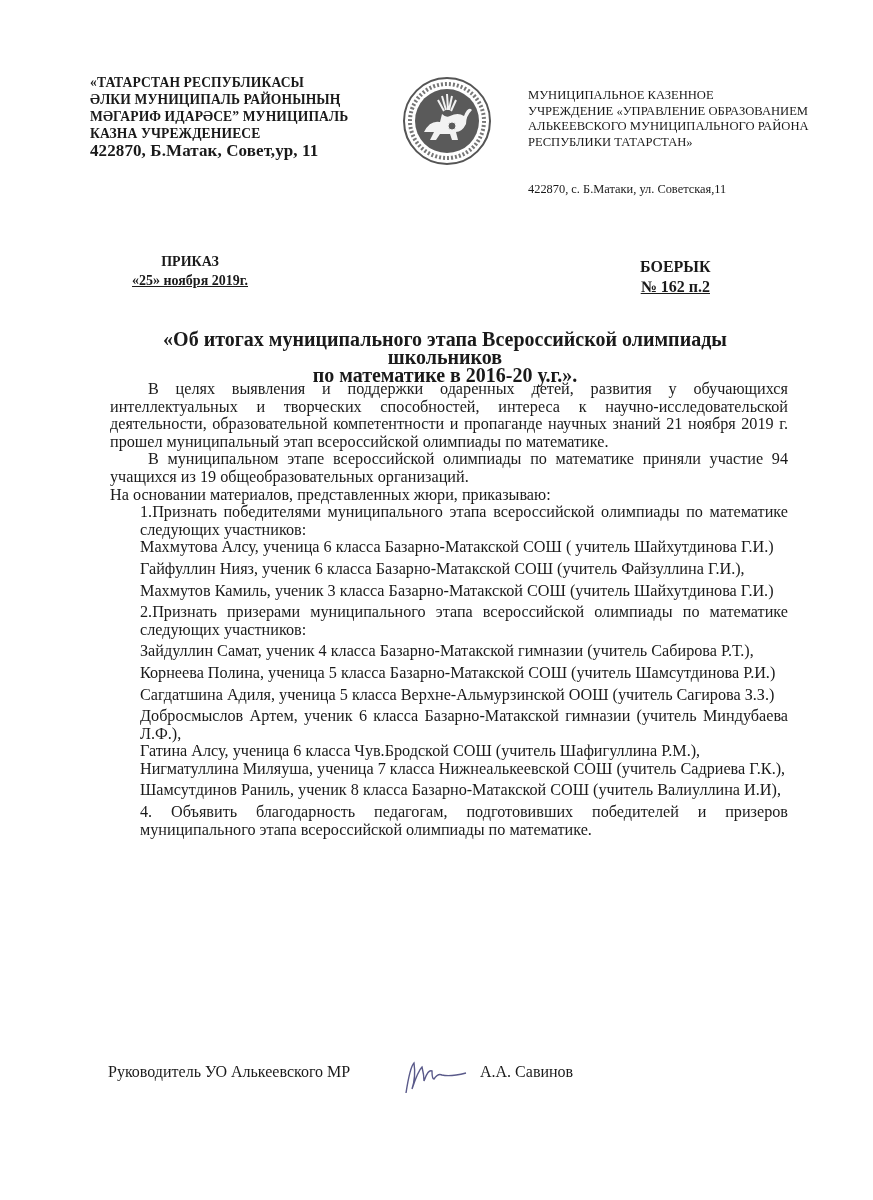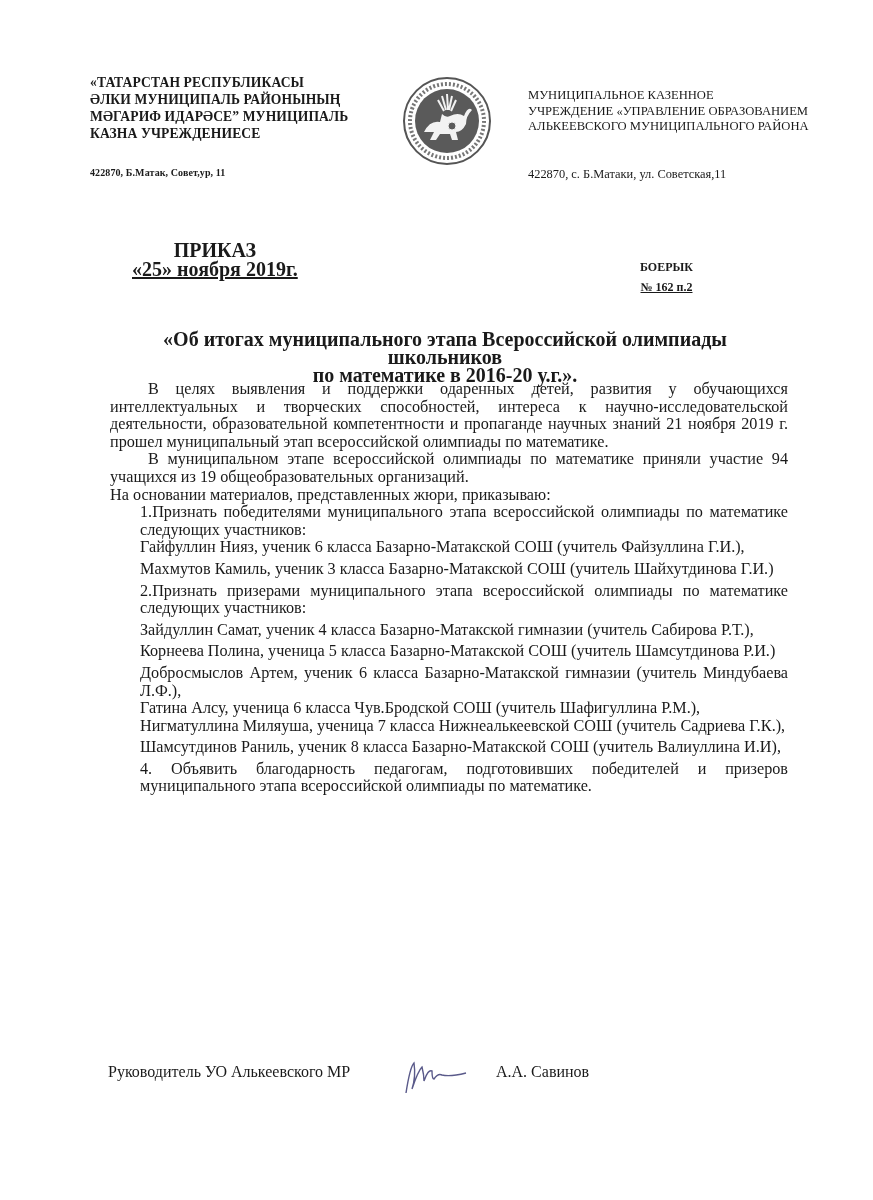--- a/index.html
+++ b/index.html
@@ -2,40 +2,40 @@
 <html><head>
 <meta charset="utf-8">
 <style>
   html, body { margin: 0; padding: 0; }
   body {
     width: 873px; height: 1200px; background: #ffffff; position: relative; overflow: hidden;
     font-family: "Liberation Serif", "DejaVu Serif", serif; color: #1a1a1a;
   }
   .abs { position: absolute; }
   .hdr-left { left: 90px; top: 74px; font-weight: bold; font-size: 13.6px; line-height: 17px; letter-spacing: 0.1px; }
-  .hdr-left .addr { margin-top: 22px; font-size: 10px; }
+  .hdr-left .addr { font-size: 17px; }
   .hdr-right { left: 528px; top: 88px; font-weight: normal; font-size: 12.6px; line-height: 15.5px; }
   .hdr-right .addr { margin-top: 32px; font-size: 12.4px; }
   .emblem { left: 402px; top: 76px; width: 90px; height: 90px; }
-  .prikaz { left: 132px; top: 241px; font-weight: bold; font-size: 20px; line-height: 19px; text-align: center; }
+  .prikaz { left: 132px; top: 252px; font-weight: bold; font-size: 14px; line-height: 19px; text-align: center; }
   .prikaz .t { display:block; }
   .prikaz .d { display:block; text-decoration: underline; }
-  .boeryk { left: 640px; top: 257px; font-weight: bold; font-size: 12px; line-height: 20px; text-align: center; }
+  .boeryk { left: 640px; top: 257px; font-weight: bold; font-size: 16px; line-height: 20px; text-align: center; }
   .boeryk .t, .boeryk .n { display:block; }
   .boeryk .n { text-decoration: underline; }
   .title { left: 150px; top: 330px; width: 590px; text-align: center; font-weight: bold; font-size: 20px; line-height: 18px; }
   .body { left: 110px; top: 381px; width: 678px; font-size: 16.2px; line-height: 17.6px; text-align: justify; }
   .body p { margin: 0; }
   .ind { text-indent: 38px; }
   .list p { padding-left: 30px; margin-bottom: 4px; }
   .list p.tight { margin-bottom: 0; }
   .sig { left: 108px; top: 1063px; font-size: 16px; width: 600px; }
   .sig .role { position: absolute; left: 0; top: 0; white-space: nowrap; }
   .sig .mark { position: absolute; left: 292px; top: -6px; width: 70px; height: 40px; }
-  .sig .name { position: absolute; left: 388px; top: 0; white-space: nowrap; }
+  .sig .name { position: absolute; left: 372px; top: 0; white-space: nowrap; }
 </style>
 </head>
 <body>
 
 <div class="abs hdr-left">
   <div>«ТАТАРСТАН РЕСПУБЛИКАСЫ</div>
   <div>ӘЛКИ МУНИЦИПАЛЬ РАЙОНЫНЫҢ</div>
   <div>МӘГАРИФ ИДАРӘСЕ” МУНИЦИПАЛЬ</div>
   <div>КАЗНА УЧРЕЖДЕНИЕСЕ</div>
   <div class="addr">422870, Б.Матак, Совет,ур, 11</div>
@@ -49,20 +49,21 @@
     <path d="M22 56 Q28 44 38 46 L40 38 Q44 42 48 40 Q56 36 62 40 Q66 30 70 34 Q64 40 64 48 Q60 56 54 56 L56 64 L50 64 L48 58 L38 58 L34 64 L28 64 L32 56 Z" fill="#f2f2f2"></path>
     <path d="M45 18 L46 34 M40 20 L44 34 M50 20 L47 34 M36 24 L42 35 M54 24 L49 35" stroke="#f2f2f2" stroke-width="2"></path>
     <circle cx="50" cy="50" r="4" fill="#5a5a5a" stroke="#f2f2f2" stroke-width="1"></circle>
   </svg>
 </div>
 
 <div class="abs hdr-right">
   <div>МУНИЦИПАЛЬНОЕ КАЗЕННОЕ</div>
   <div>УЧРЕЖДЕНИЕ «УПРАВЛЕНИЕ ОБРАЗОВАНИЕМ</div>
   <div>АЛЬКЕЕВСКОГО МУНИЦИПАЛЬНОГО РАЙОНА</div>
+  <div>РЕСПУБЛИКИ ТАТАРСТАН»</div>
   <div class="addr">422870, с. Б.Матаки, ул. Советская,11</div>
 </div>
 
 <div class="abs prikaz">
   <span class="t">ПРИКАЗ</span>
   <span class="d">«25» ноября 2019г.</span>
 </div>
 
 <div class="abs boeryk">
   <span class="t">БОЕРЫК</span>
@@ -73,27 +74,29 @@
   <div>«Об итогах муниципального этапа Всероссийской олимпиады школьников</div>
   <div>по математике в 2016-20 у.г.».</div>
 </div>
 
 <div class="abs body">
   <p class="ind">В целях выявления и поддержки одаренных детей, развития у обучающихся интеллектуальных и творческих способностей, интереса к научно-исследовательской деятельности, образовательной компетентности и пропаганде научных знаний 21 ноября 2019 г. прошел муниципальный этап всероссийской олимпиады по математике.</p>
   <p class="ind">В муниципальном этапе всероссийской олимпиады по математике приняли участие 94 учащихся из 19 общеобразовательных организаций.</p>
   <p>На основании материалов, представленных жюри, приказываю:</p>
   <div class="list">
     <p class="tight">1.Признать победителями муниципального этапа всероссийской олимпиады по математике следующих участников:</p>
+    <p>Махмутова Алсу, ученица 6 класса Базарно-Матакской СОШ ( учитель Шайхутдинова Г.И.)</p>
     <p>Гайфуллин Нияз, ученик 6 класса Базарно-Матакской СОШ (учитель Файзуллина Г.И.),</p>
     <p>Махмутов Камиль, ученик 3 класса Базарно-Матакской СОШ (учитель Шайхутдинова Г.И.)</p>
   </div>
   <div class="list">
     <p>2.Признать призерами муниципального этапа всероссийской олимпиады по математике следующих участников:</p>
     <p>Зайдуллин Самат, ученик 4 класса Базарно-Матакской гимназии (учитель Сабирова Р.Т.),</p>
     <p>Корнеева Полина, ученица 5 класса Базарно-Матакской СОШ (учитель Шамсутдинова Р.И.)</p>
+    <p>Сагдатшина Адиля, ученица 5 класса Верхне-Альмурзинской ООШ (учитель Сагирова З.З.)</p>
     <p class="tight">Добросмыслов Артем, ученик 6 класса Базарно-Матакской гимназии (учитель Миндубаева Л.Ф.),</p>
     <p class="tight">Гатина Алсу, ученица 6 класса Чув.Бродской СОШ (учитель Шафигуллина Р.М.),</p>
     <p>Нигматуллина Миляуша, ученица 7 класса Нижнеалькеевской СОШ (учитель Садриева Г.К.),</p>
     <p>Шамсутдинов Раниль, ученик 8 класса Базарно-Матакской СОШ (учитель Валиуллина И.И),</p>
     <p class="tight">4. Объявить благодарность педагогам, подготовивших победителей и призеров муниципального этапа всероссийской олимпиады по математике.</p>
   </div>
 </div>
 
 <div class="abs sig">
   <span class="role">Руководитель УО Алькеевского МР</span>

